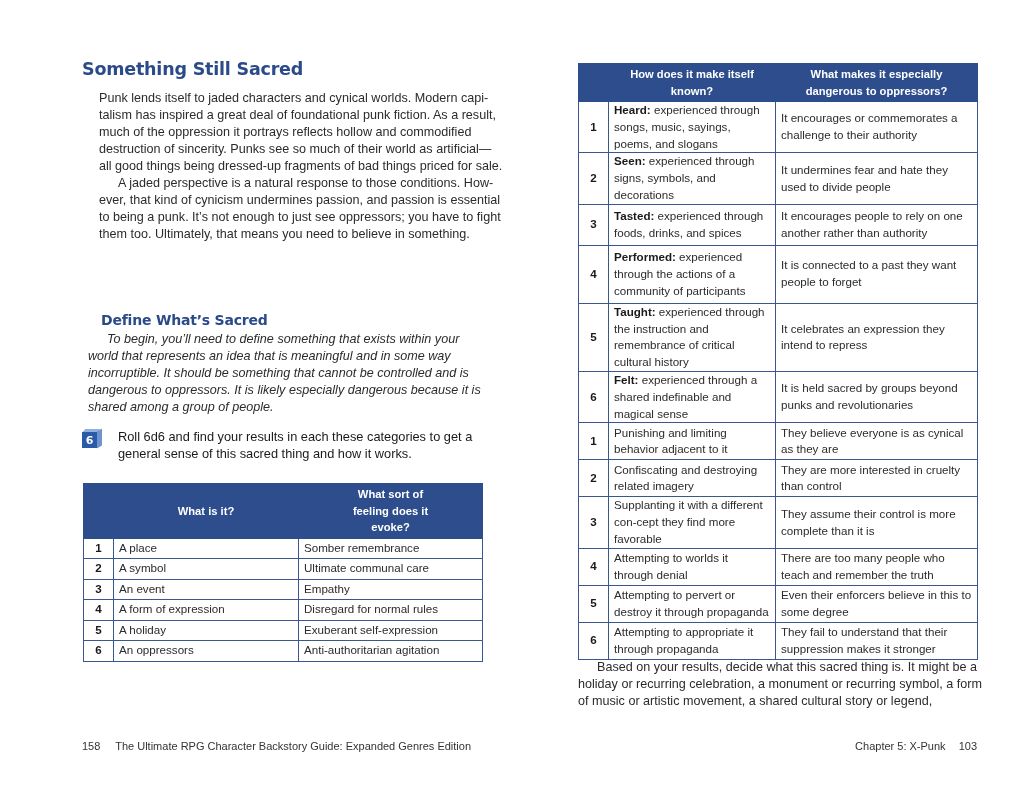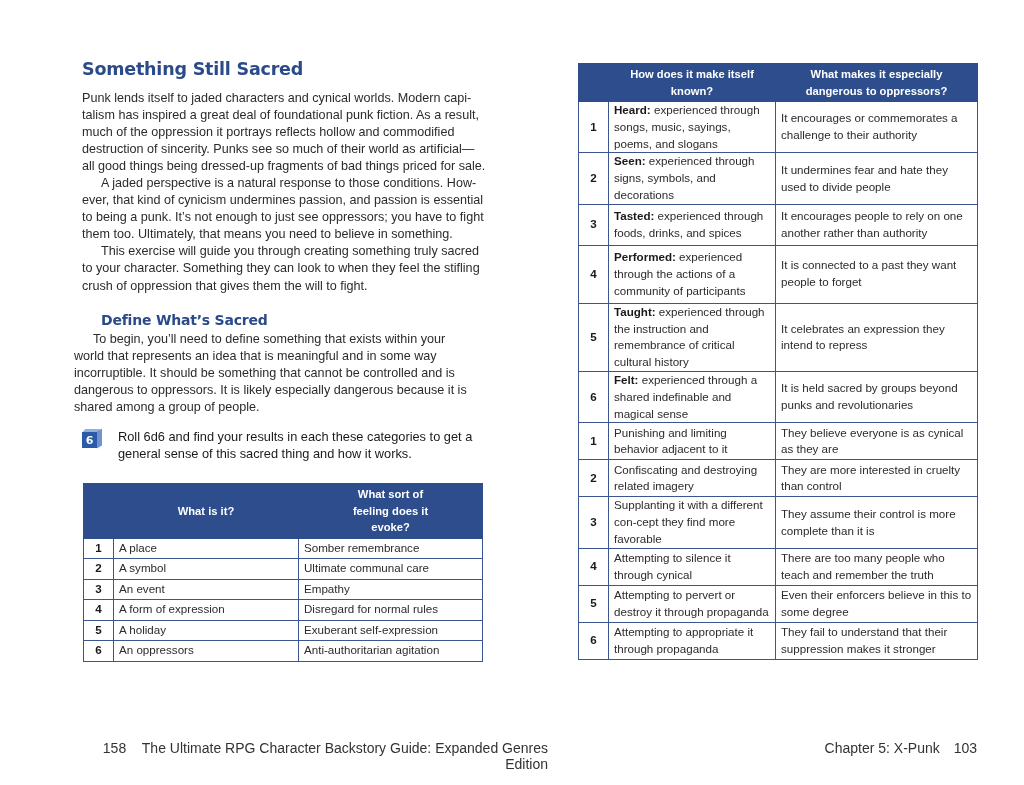--- a/index.html
+++ b/index.html
@@ -18,22 +18,22 @@
   .h2 {
     position: absolute; left: 65px; top: 312px;
     font-family: "DejaVu Sans", sans-serif; font-weight: bold;
     font-size: 14px; color: #2b4a8a; letter-spacing: -0.2px; text-align: right;
   }
   .body-text {
     position: absolute; font-size: 12.6px; line-height: 17.05px; color: #2b2b2b;
   }
   .body-text p { text-indent: 0; }
   .body-text p.indent { text-indent: 19px; }
-  .intro { left: 46px; top: 90px; width: 404px; }
-  .define { left: 38px; top: 331px; width: 404px; }
+  .intro { left: 63px; top: 90px; width: 404px; }
+  .define { left: 52px; top: 331px; width: 404px; font-style: italic; }
 
   .dice-row { position: absolute; left: 46px; top: 428px; width: 404px; display: flex; }
   .dice-icon {
     width: 20px; height: 20px; margin-top: 1px; flex: 0 0 auto;
     position: relative;
   }
   .dice-icon .face {
     position: absolute; left: 0; top: 3px; width: 15px; height: 16px;
     background: #2b5aa8; color: #fff; font-weight: bold; font-size: 11px;
     display: flex; align-items: center; justify-content: center;
@@ -71,36 +71,35 @@
   .t-left td.c1 { width: 185px; }
 
   .t-right { left: 66px; top: 63px; width: 400px; }
   .t-right th { height: 37px; }
   .t-right td.num { width: 30px; }
   .t-right td.c1 { width: 167px; }
 
   .closing { left: 66px; top: 659px; width: 404px; font-size: 12.6px; line-height: 17.05px; }
   .closing p { text-indent: 19px; }
 
-  .footer { position: absolute; top: 740px; font-size: 14px; color: #333; text-align: right; }
+  .footer { position: absolute; top: 740px; font-size: 11px; color: #333; text-align: right; }
   .footer-left { left: 46px; }
   .footer-left .pn { margin-right: 12px; }
   .footer-right { right: 47px; }
   .footer-right .pn { margin-left: 10px; }
 </style>
 </head>
 <body>
 
 <div class="page page-left">
   <div class="h1">Something Still Sacred</div>
 
   <div class="body-text intro">
     <p>Punk lends itself to jaded characters and cynical worlds. Modern capi-talism has inspired a great deal of foundational punk fiction. As a result, much of the oppression it portrays reflects hollow and commodified destruction of sincerity. Punks see so much of their world as artificial—all good things being dressed-up fragments of bad things priced for sale.</p>
     <p class="indent">A jaded perspective is a natural response to those conditions. How-ever, that kind of cynicism undermines passion, and passion is essential to being a punk. It’s not enough to just see oppressors; you have to fight them too. Ultimately, that means you need to believe in something.</p>
-    <p class="indent">This exercise will guide you through creating something truly sacred to your character. Something they can look to when they feel the stifling crush of oppression that gives them the will to fight.</p>
   </div>
 
   <div class="h2">Define What’s Sacred</div>
 
   <div class="body-text define">
     <p class="indent">To begin, you’ll need to define something that exists within your world that represents an idea that is meaningful and in some way incorruptible. It should be something that cannot be controlled and is dangerous to oppressors. It is likely especially dangerous because it is shared among a group of people.</p>
   </div>
 
   <div class="dice-row">
     <div class="dice-icon">
@@ -211,34 +210,37 @@
         <td class="c1">Confiscating and destroying related imagery</td>
         <td>They are more interested in cruelty than control</td>
       </tr>
       <tr style="height:37px;">
         <td class="num">3</td>
         <td class="c1">Supplanting it with a different con-cept they find more favorable</td>
         <td>They assume their control is more complete than it is</td>
       </tr>
       <tr style="height:37px;">
         <td class="num">4</td>
-        <td class="c1">Attempting to silence it through cynical</td>
+        <td class="c1">Attempting to worlds it through denial</td>
         <td>There are too many people who teach and remember the truth</td>
       </tr>
       <tr style="height:37px;">
         <td class="num">5</td>
         <td class="c1">Attempting to pervert or destroy it through propaganda</td>
         <td>Even their enforcers believe in this to some degree</td>
       </tr>
       <tr style="height:37px;">
         <td class="num">6</td>
         <td class="c1">Attempting to appropriate it through propaganda</td>
         <td>They fail to understand that their suppression makes it stronger</td>
       </tr>
     </tbody>
   </table>
 
+  <div class="body-text closing">
+    <p>Based on your results, decide what this sacred thing is. It might be a holiday or recurring celebration, a monument or recurring symbol, a form of music or artistic movement, a shared cultural story or legend,</p>
+  </div>
 
   <div class="footer footer-right">
     <span>Chapter 5: X-Punk</span>
     <span class="pn">103</span>
   </div>
 </div>
 
 </body></html>

